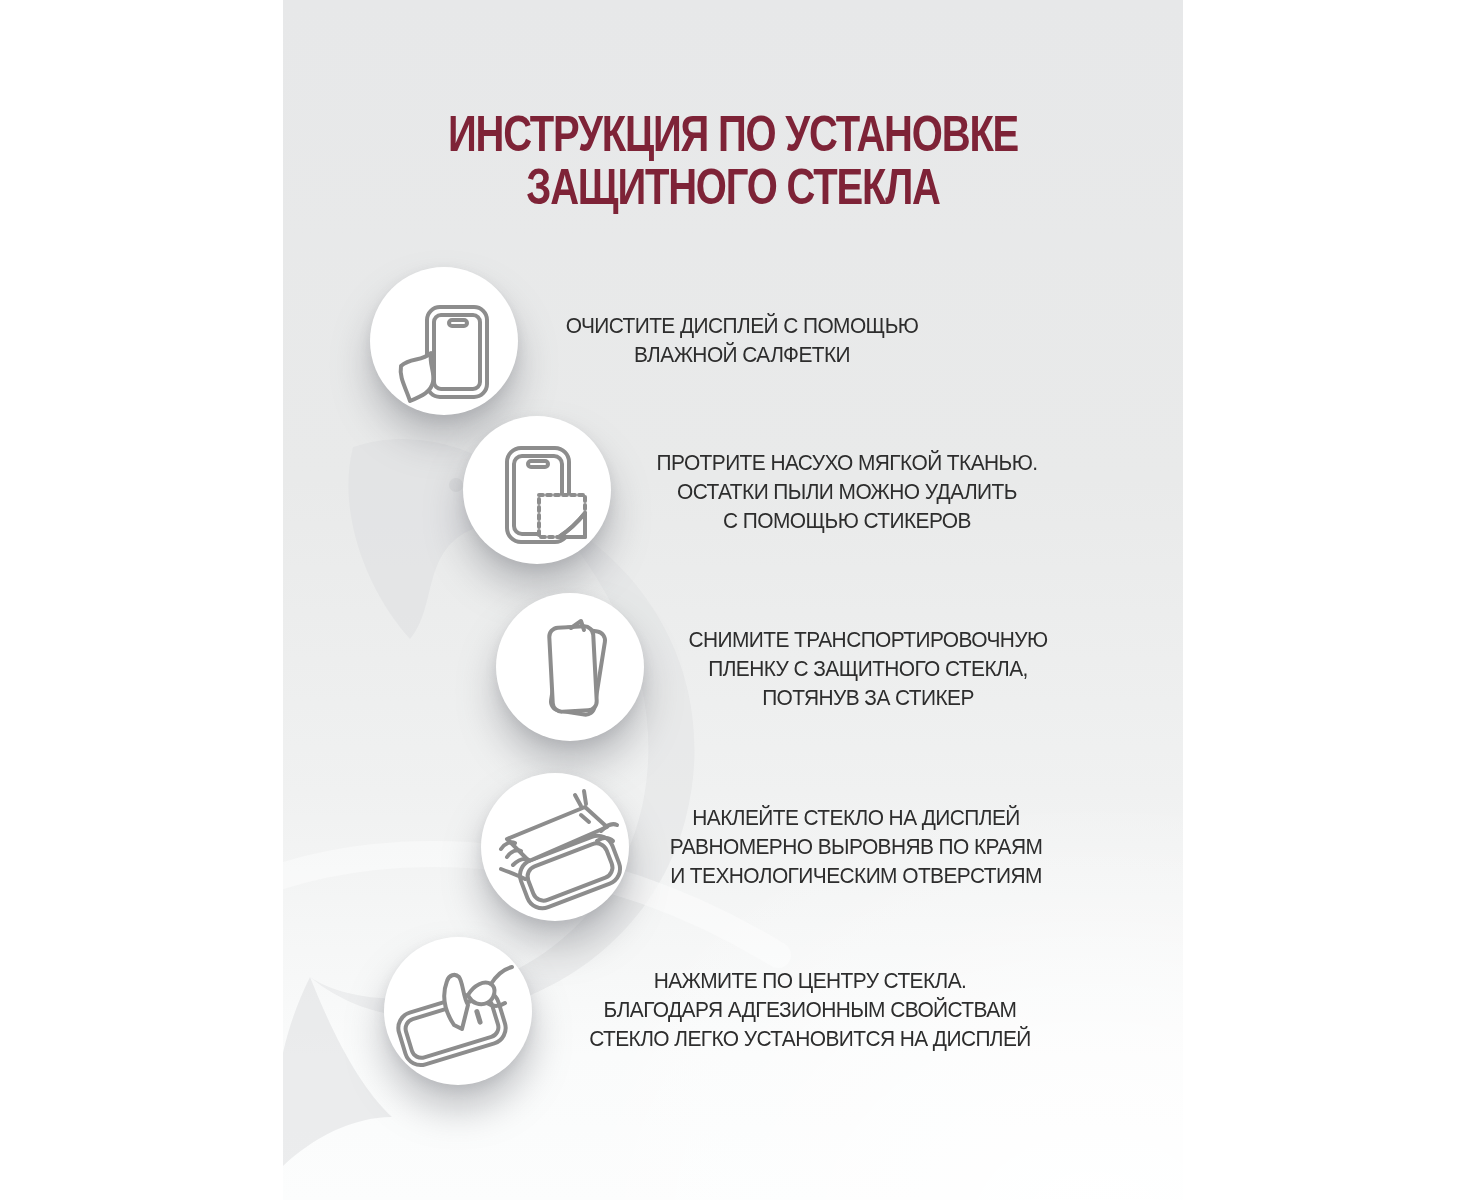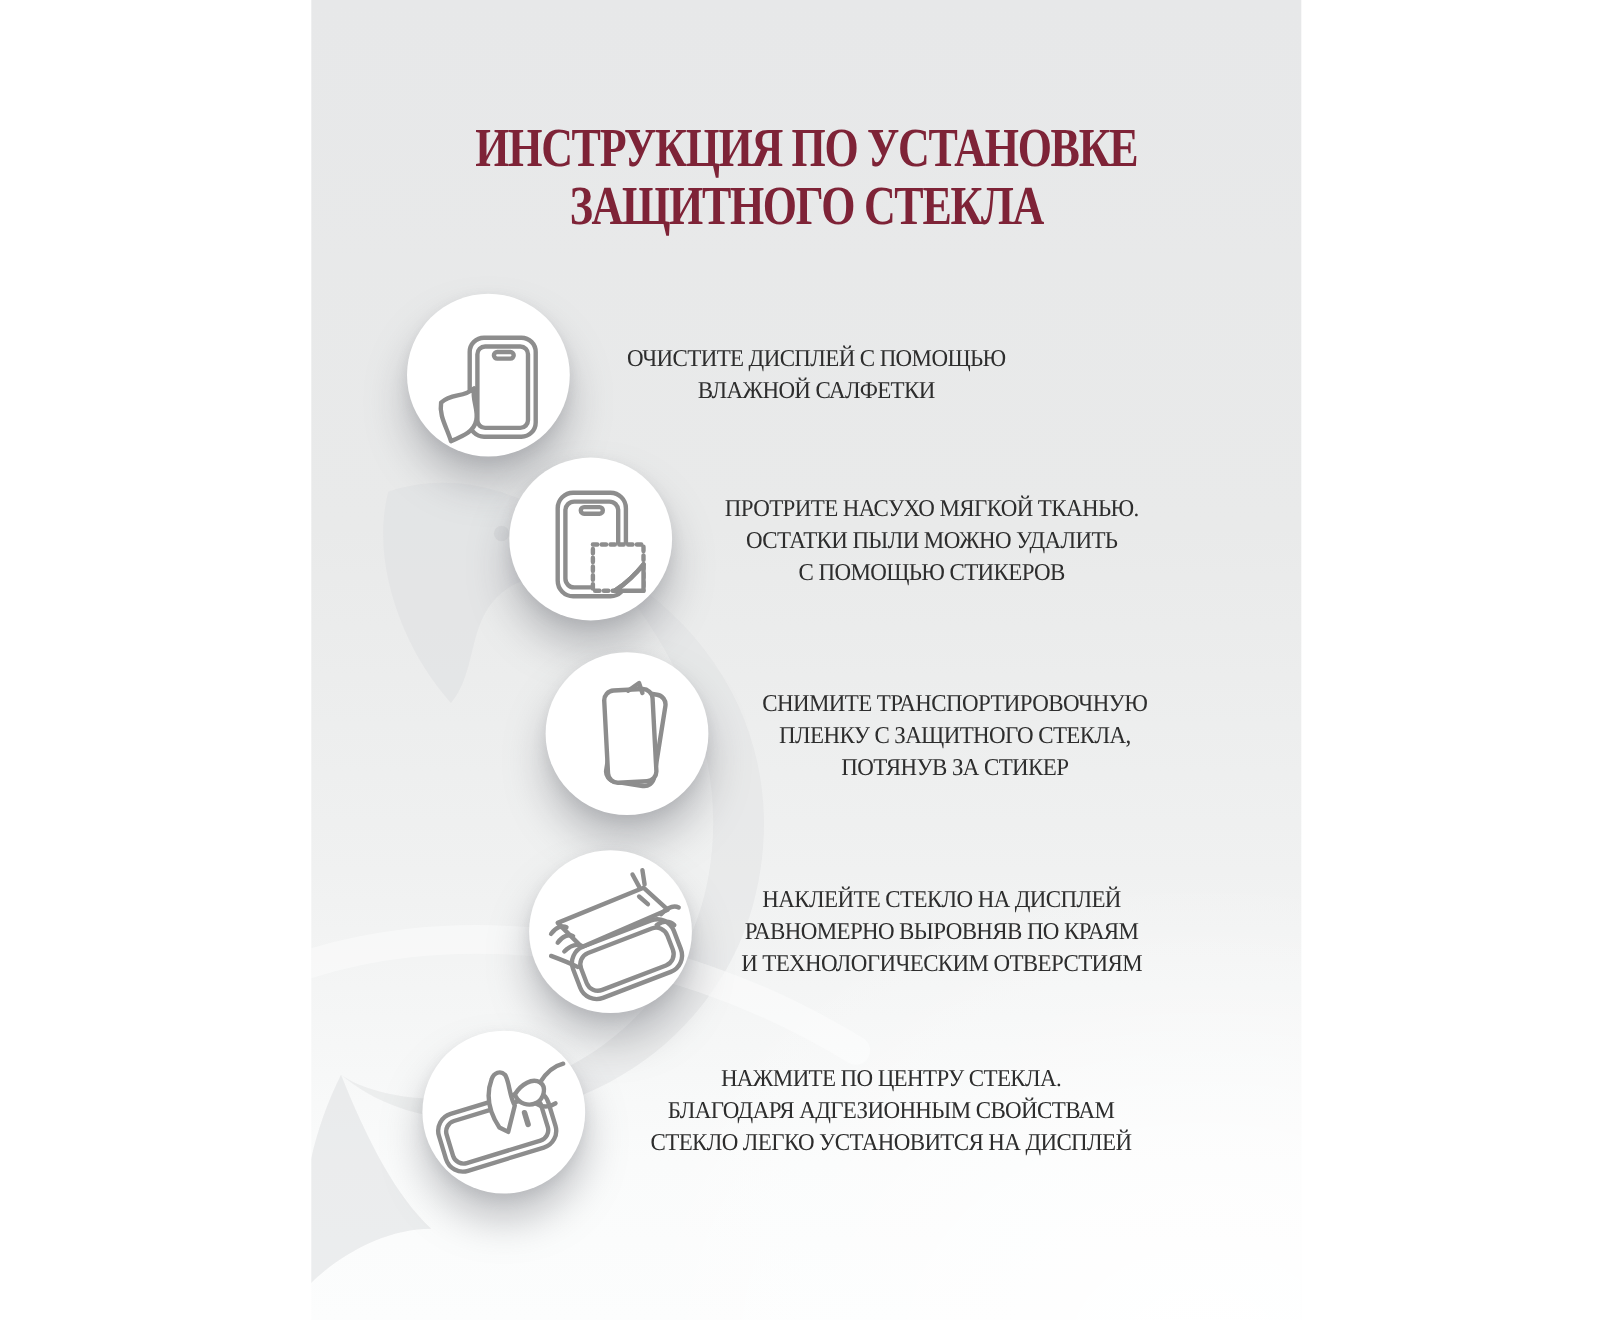--- a/index.html
+++ b/index.html
@@ -5,21 +5,20 @@
   html,body{margin:0;padding:0;background:#ffffff;}
   .page{
     position:relative;width:1467px;height:1200px;overflow:hidden;background:#ffffff;
     font-family:"Liberation Sans","DejaVu Sans",sans-serif;
   }
   .card{
     position:absolute;left:283px;top:0;width:900px;height:1200px;overflow:hidden;
     background:
       radial-gradient(115% 65% at 90% 102%, rgba(255,255,255,0.95) 0%, rgba(255,255,255,0) 55%),
       linear-gradient(to bottom,#e7e8e9 0%,#e9eaea 40%,#f0f1f1 66%,#fafbfb 88%,#fcfdfd 100%);
-    font-family: Liberation Serif, serif;
   }
   .watermark{position:absolute;left:-45px;top:415px;width:640px;height:790px;opacity:0.55;}
   .title{
     position:absolute;top:108px;left:0;width:100%;
     text-align:center;color:#7e2337;font-weight:700;
     font-size:50px;line-height:53px;letter-spacing:-1.5px;
     transform:scaleX(0.8);
   }
   .step-circle{
     position:absolute;width:148px;height:148px;border-radius:50%;background:#ffffff;

